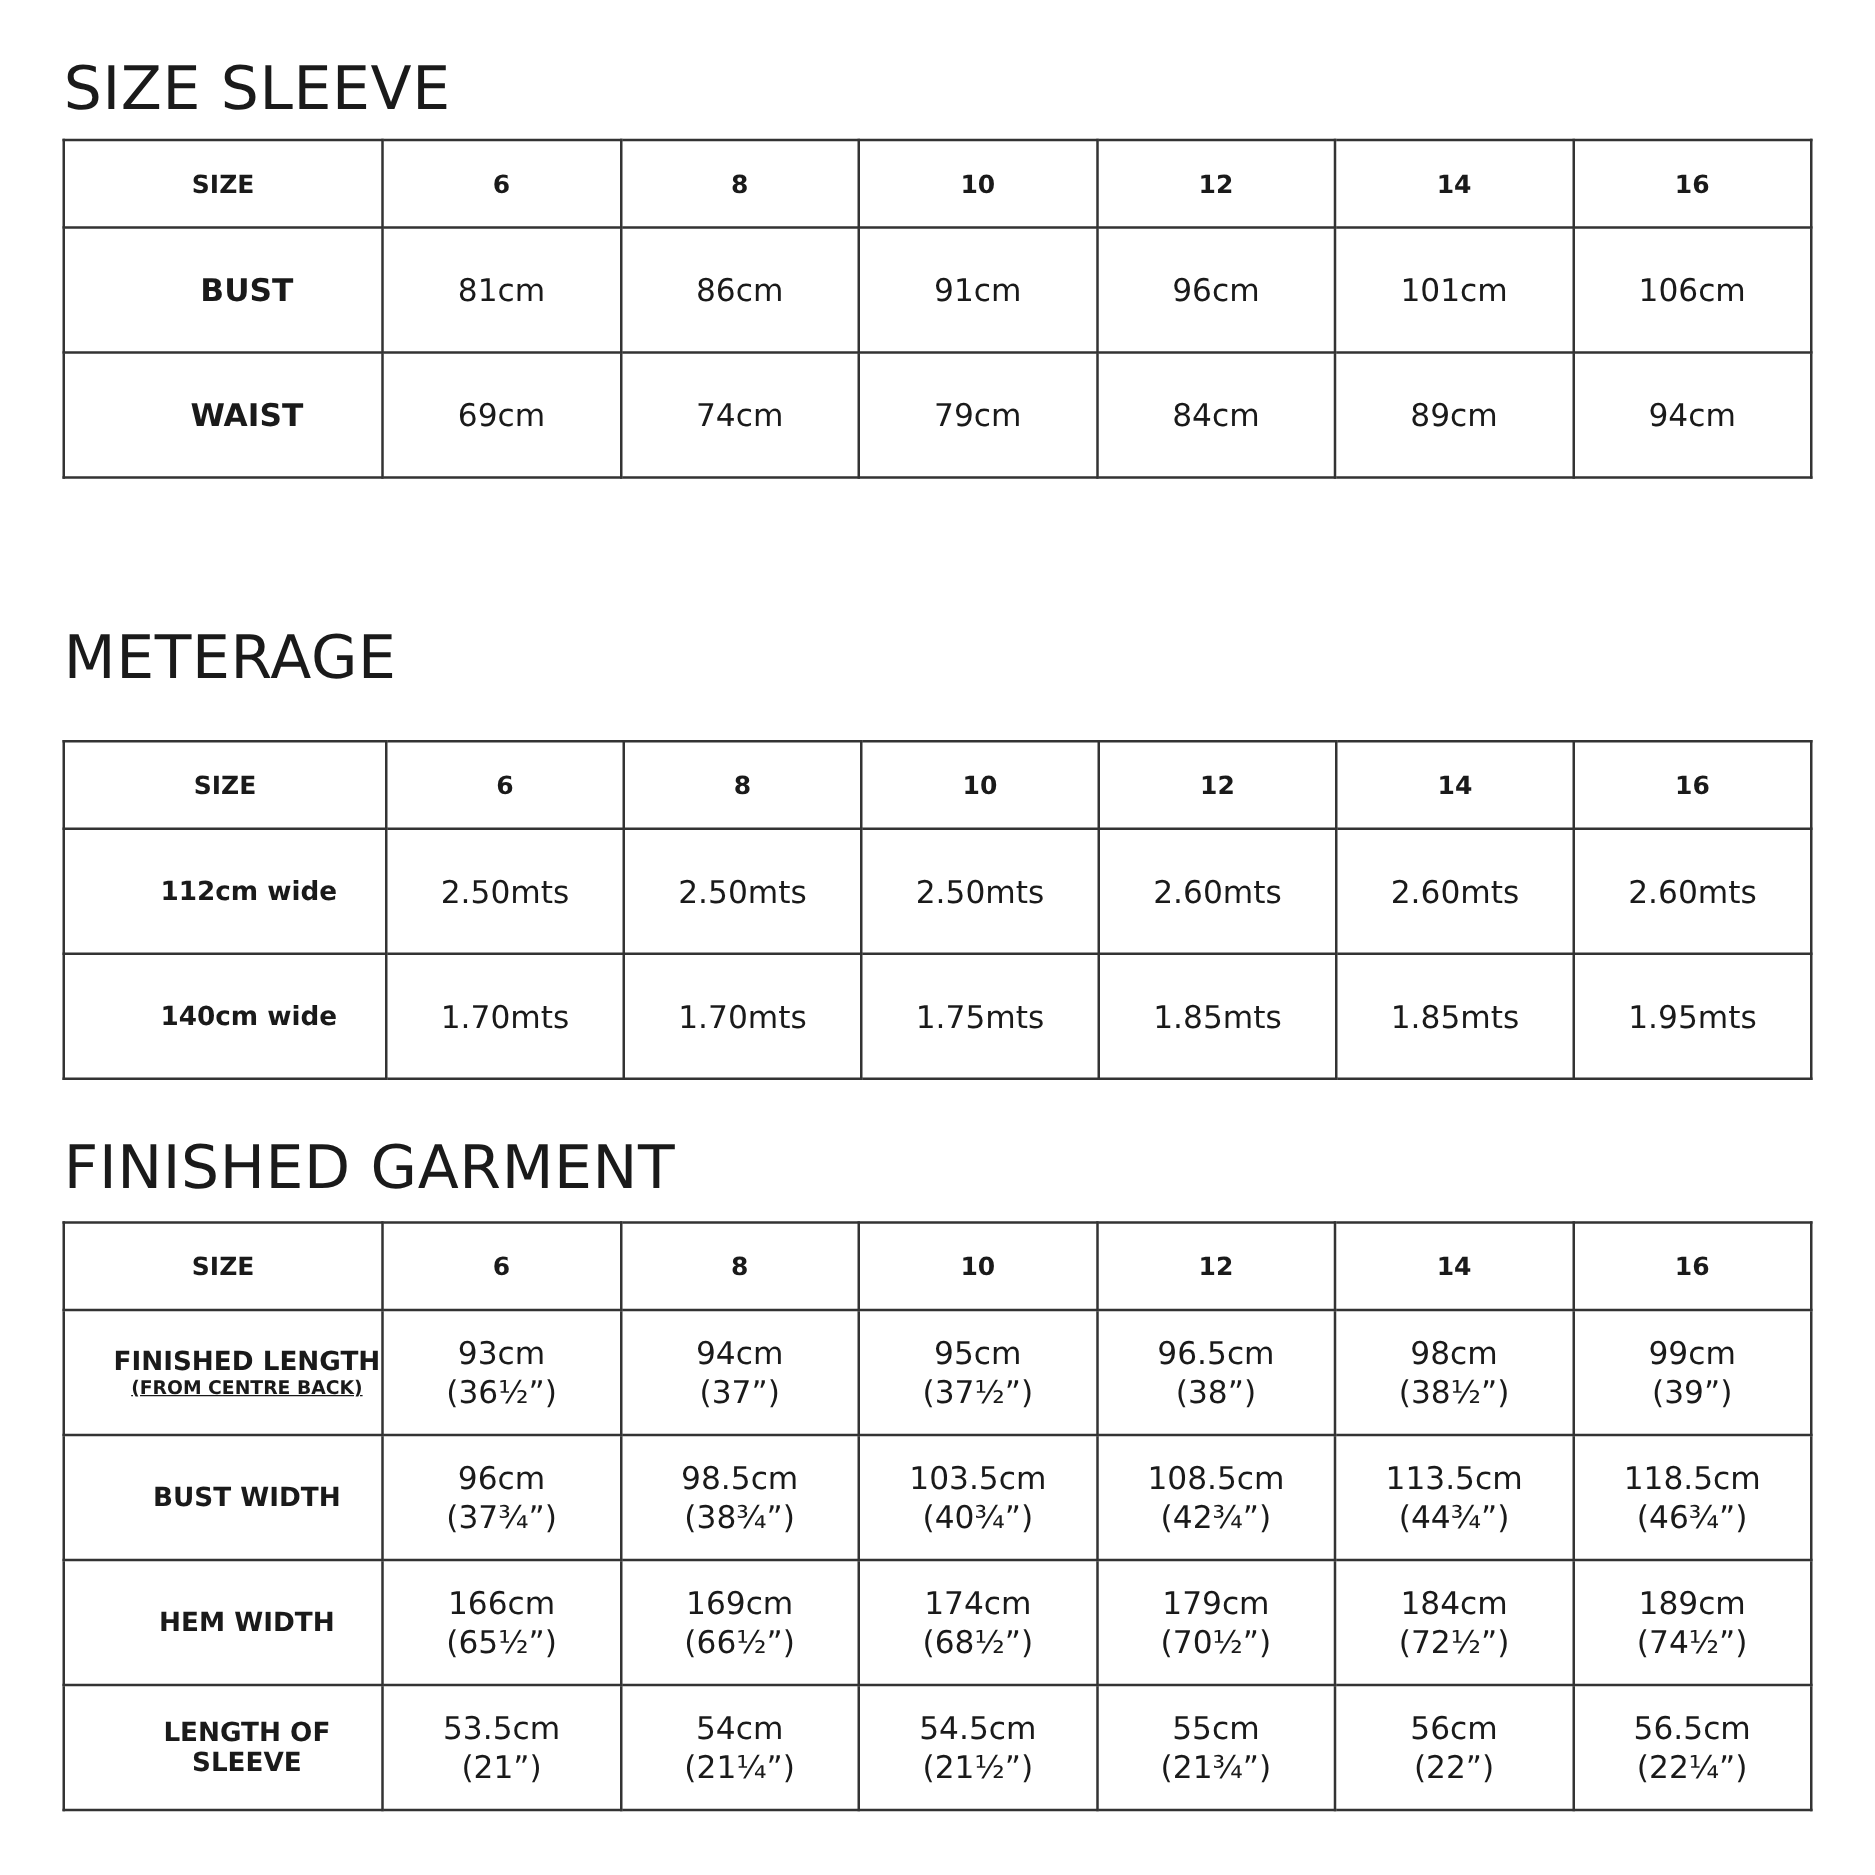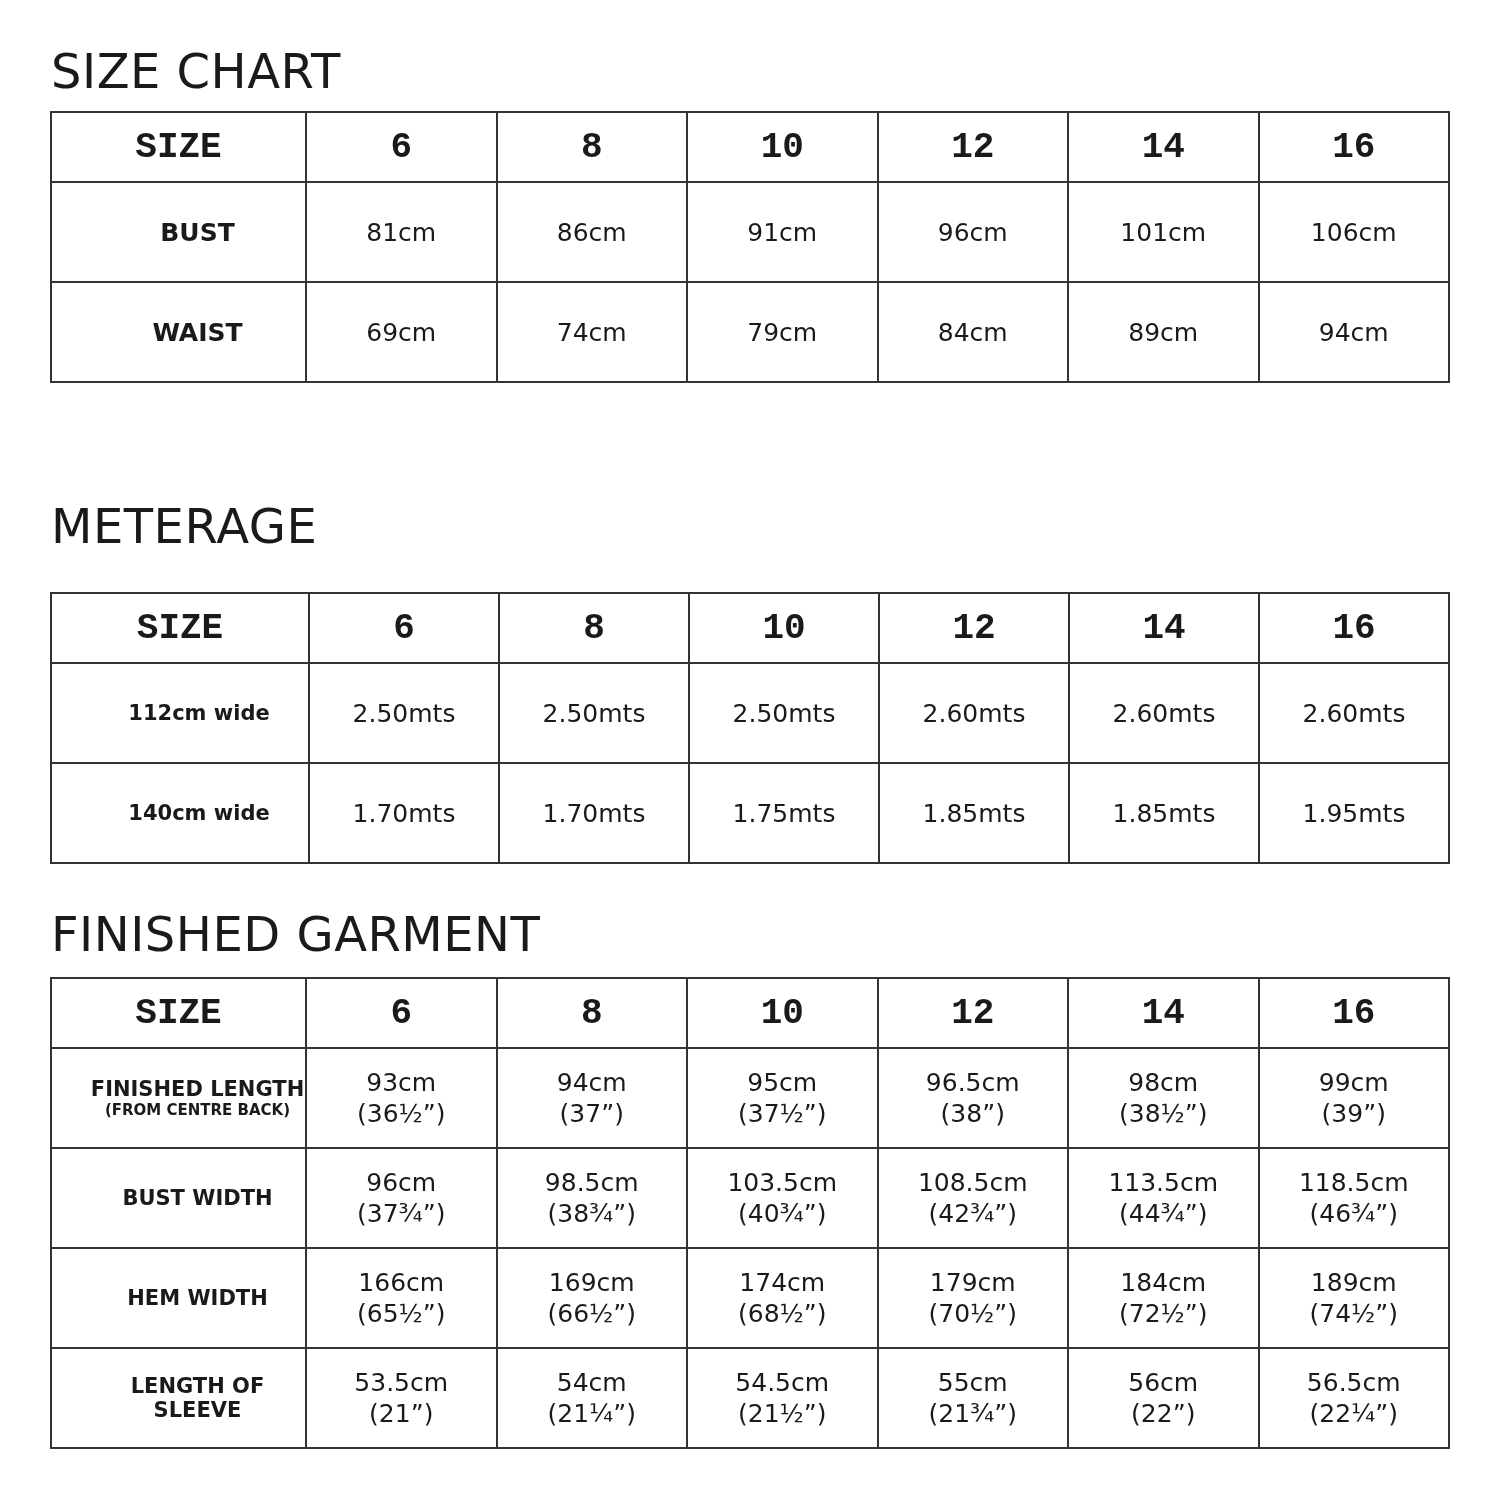--- a/index.html
+++ b/index.html
@@ -1,31 +1,31 @@
 <!DOCTYPE html>
 <html><head>
 <meta charset="utf-8">
 <style>
   html, body { margin: 0; padding: 0; background: #ffffff; }
   body { width: 1500px; height: 1500px; position: relative; font-family: "DejaVu Sans", sans-serif; color: #1a1a1a; }
   .section-title { position: absolute; left: 51px; font-size: 48px; font-weight: 500; letter-spacing: 0.5px; line-height: 1; }
   table { position: absolute; left: 50px; width: 1400px; border-collapse: collapse; table-layout: fixed; }
   td { border: 2px solid #333; text-align: center; vertical-align: middle; padding: 0; }
-  .hdr td { height: 68px; font-size: 36px; font-weight: bold; font-family: Liberation Mono, monospace; }
+  .hdr td { height: 68px; font-size: 20px; font-weight: bold; }
   .row1 td { height: 98px; font-size: 25px; }
   .rowlabel { font-weight: bold; font-size: 26px; padding-left: 38px; }
   .rowlabel.small { font-size: 21px; }
-  .sub { display: block; font-size: 15px; font-weight: bold; }
+  .sub { display: block; font-size: 15px; font-weight: bold; text-decoration: underline; }
   .val2 { line-height: 31px; font-size: 25px; }
   .val2 span { display: block; text-align: center; }
 </style>
 </head>
 <body>
 
-<div class="section-title" style="top:47px;">SIZE CHART</div>
+<div class="section-title" style="top:47px;">SIZE SLEEVE</div>
 <table style="top:111px;">
   <colgroup>
       <col style="width:255px">
       <col>
       <col>
       <col>
       <col>
       <col>
       <col>
     </colgroup>

